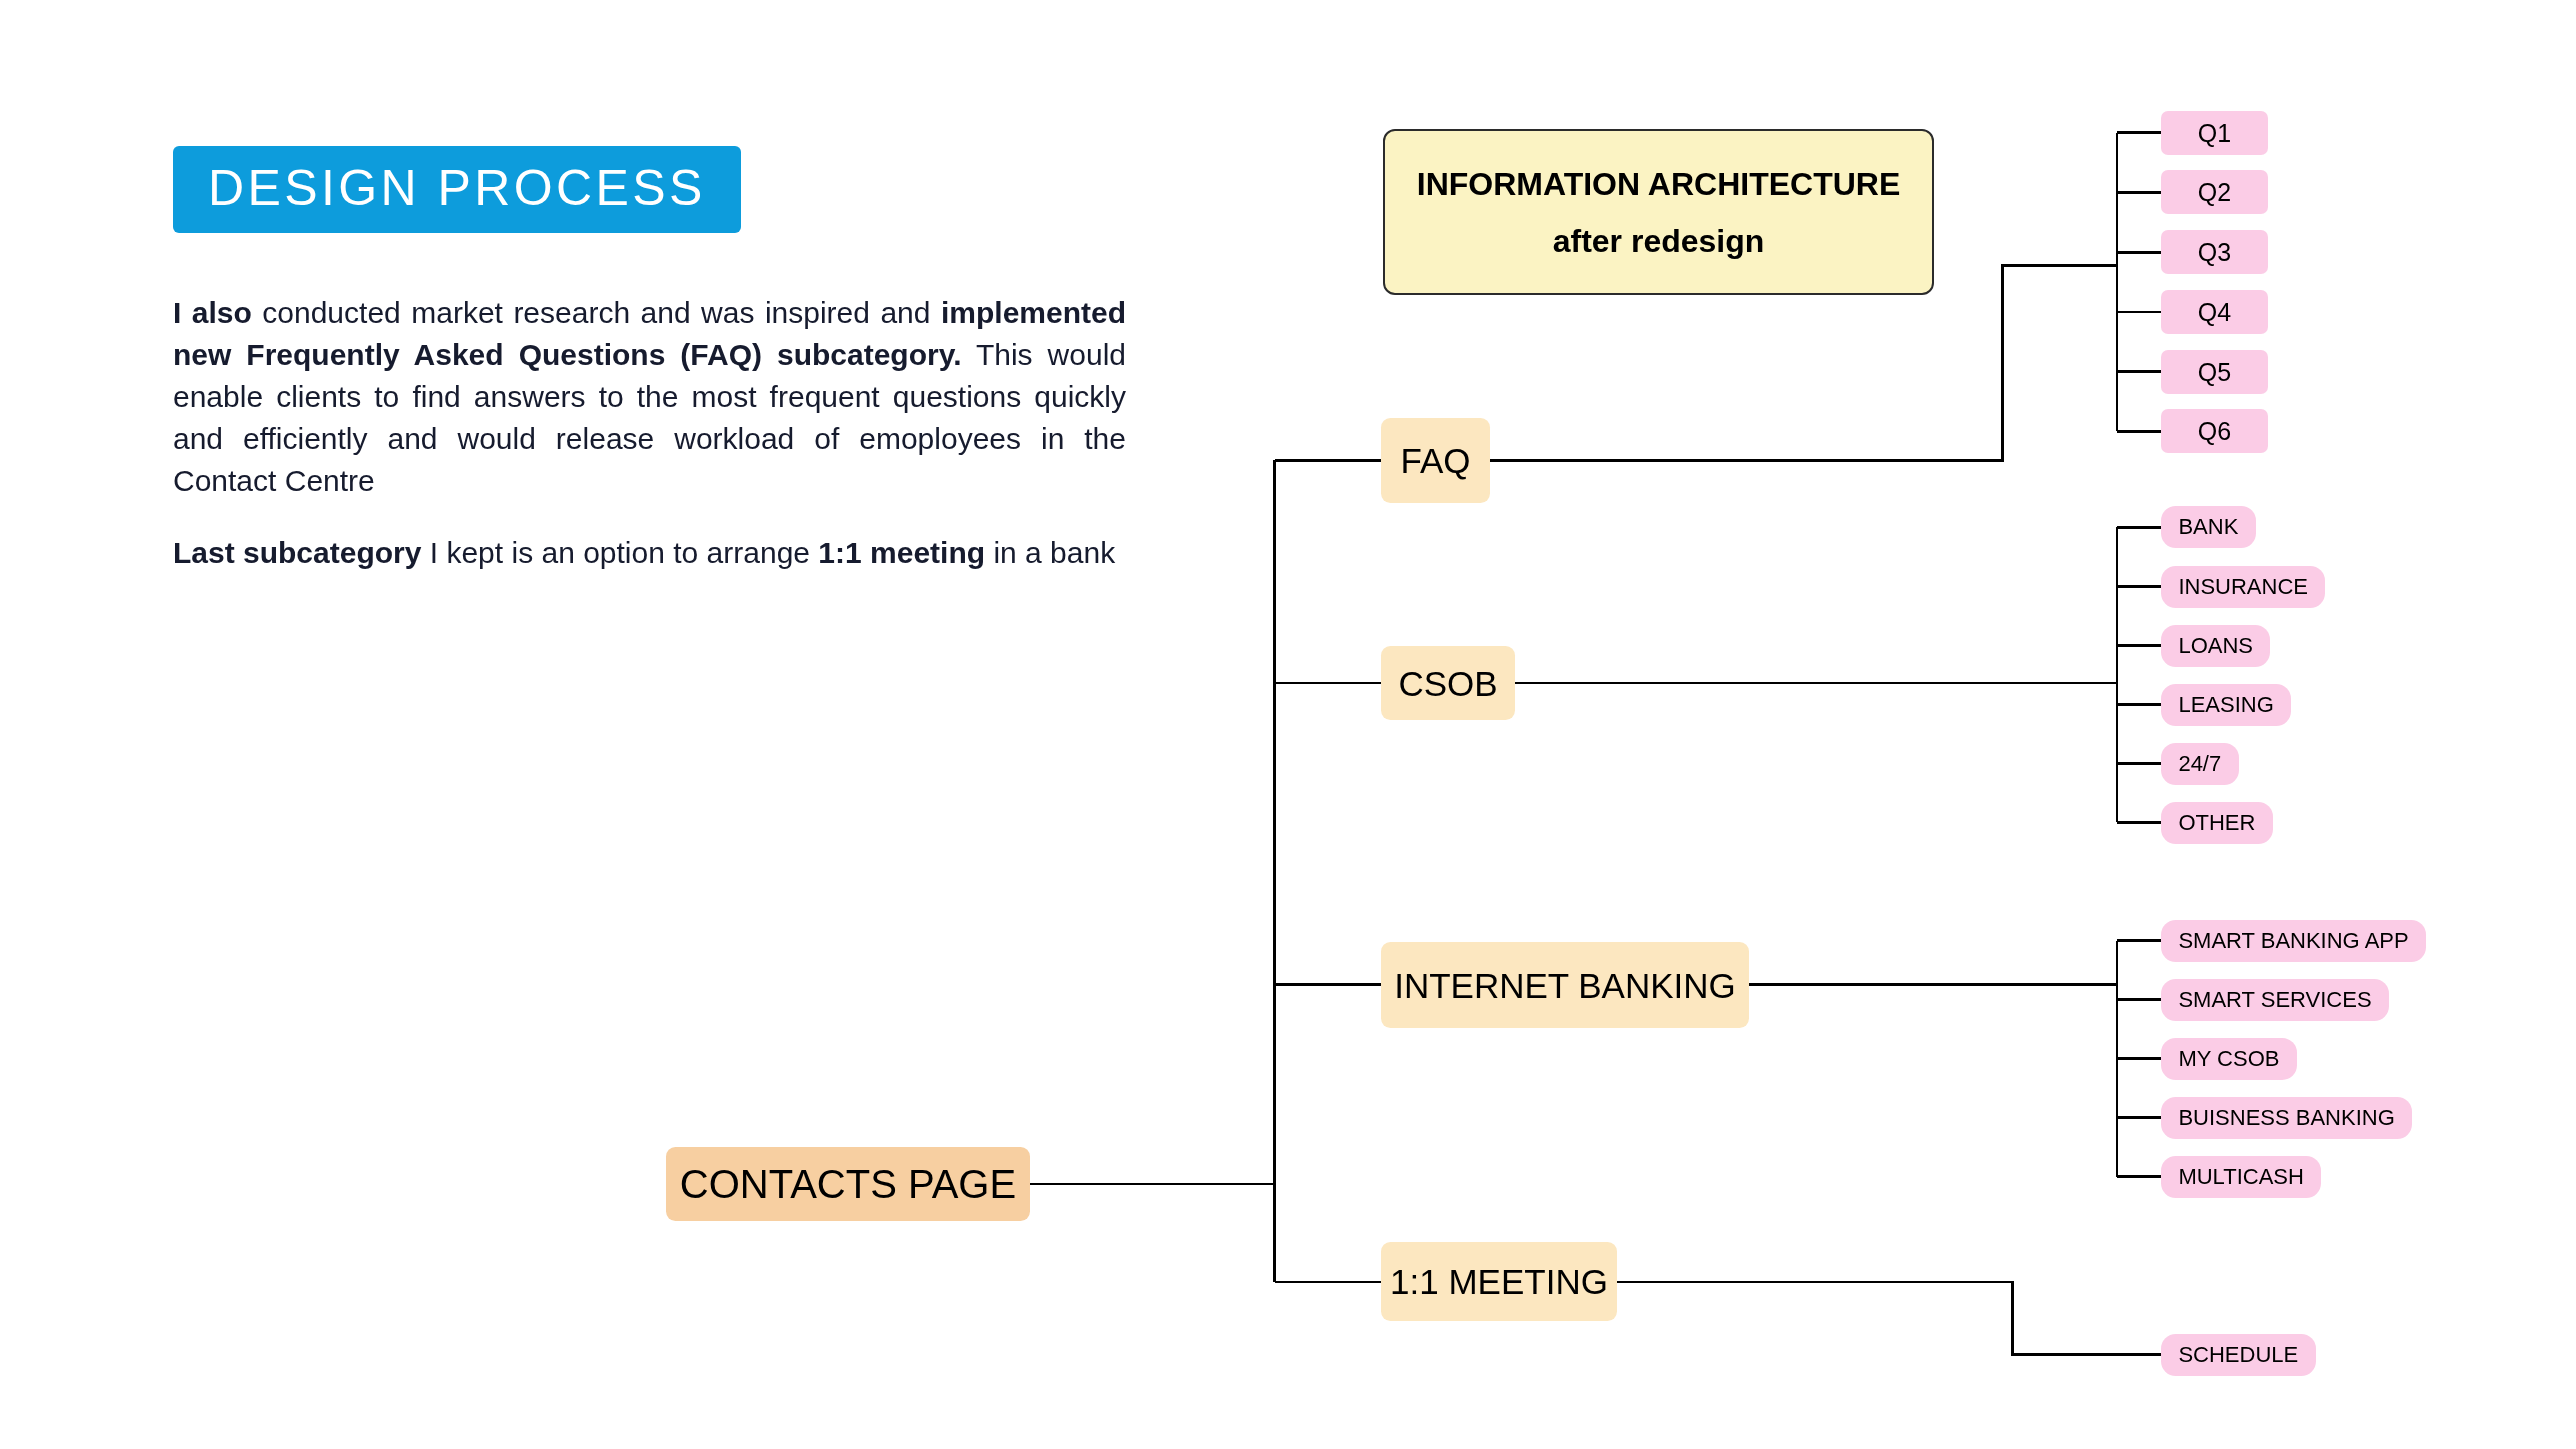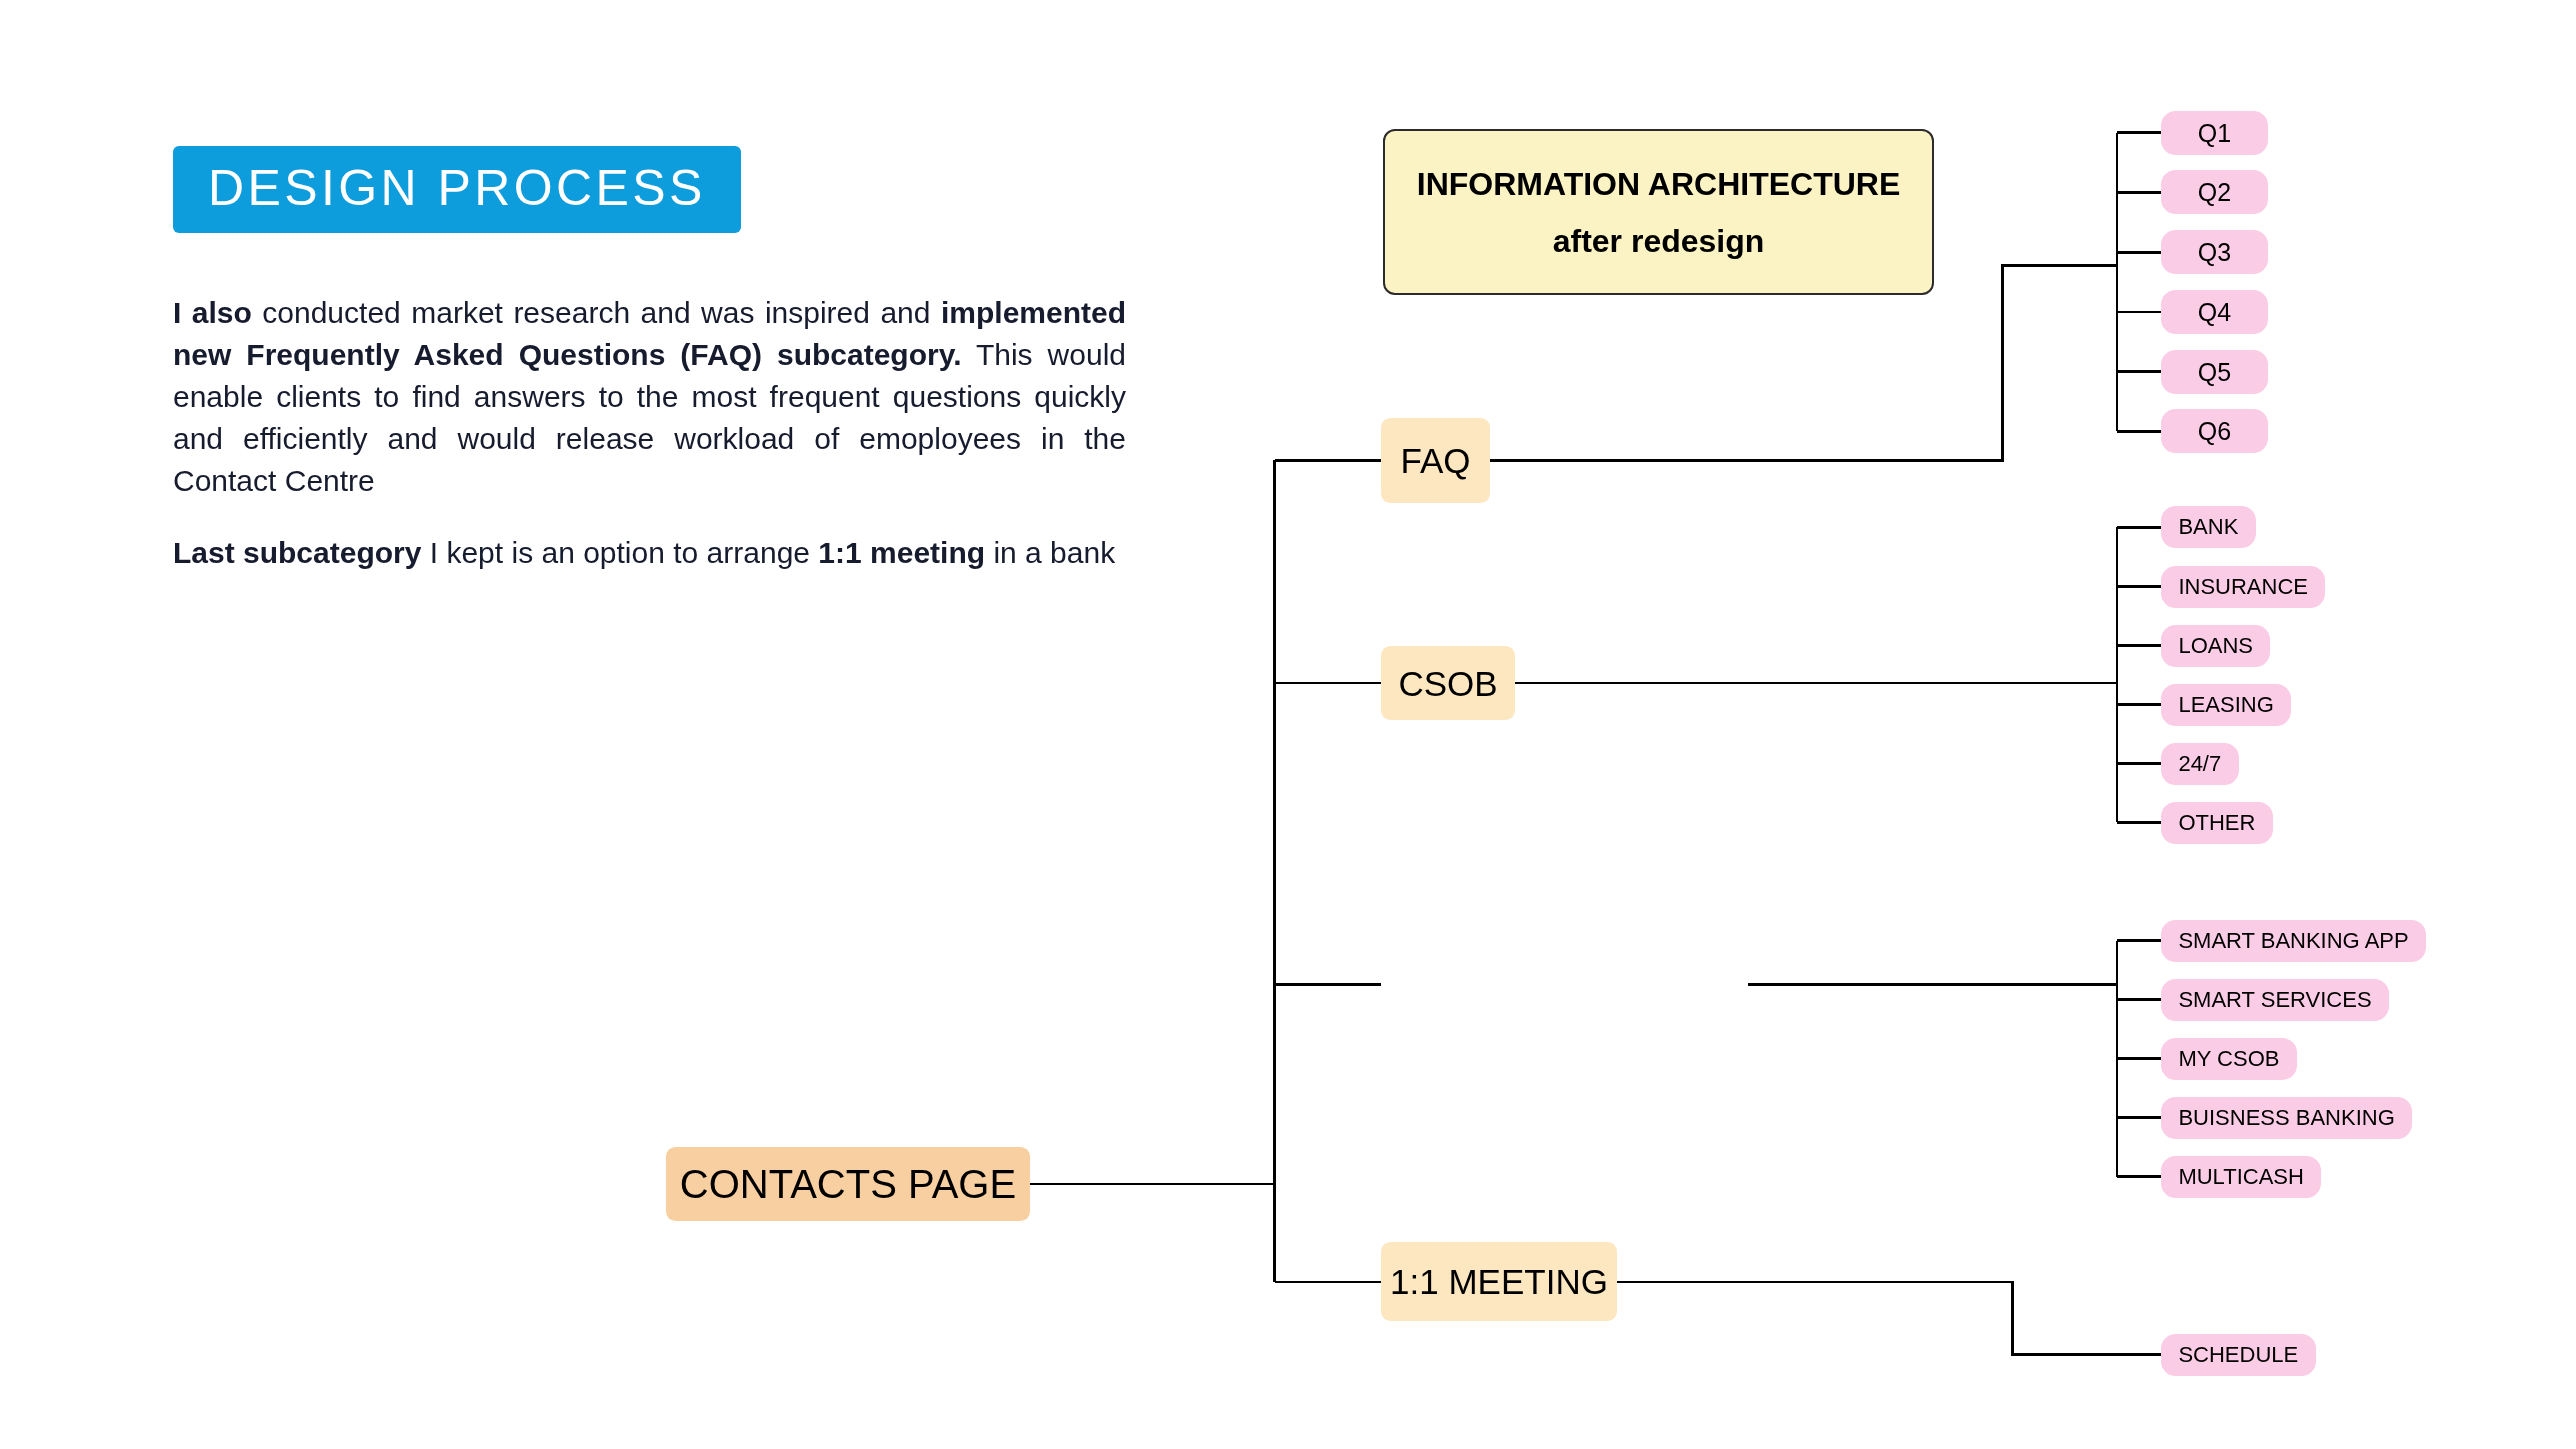--- a/index.html
+++ b/index.html
@@ -105,21 +105,21 @@
 
   
   .leaf {
     background: #FBCCE6;
     border-radius: 14.8px;
     font-size: 22px;
     height: 42px;
     padding: 0 17.4px;
     justify-content: flex-start;
   }
-  .leaf.q { font-size: 25px; justify-content: center; padding: 0; width: 107px; height: 44px; }
+  .leaf.q { font-size: 25px; justify-content: center; padding: 0; width: 107px; height: 44px; border-radius: 7px; }
 
   
   #leaf-q1 { left: 2161px; top: 111px; }
   #leaf-q2 { left: 2161px; top: 170px; }
   #leaf-q3 { left: 2161px; top: 230px; }
   #leaf-q4 { left: 2161px; top: 290px; }
   #leaf-q5 { left: 2161px; top: 350px; }
   #leaf-q6 { left: 2161px; top: 409px; }
 
   
@@ -200,20 +200,21 @@
 
   <div class="node" id="ia-title">
     <span>INFORMATION ARCHITECTURE</span>
     <span>after redesign</span>
   </div>
 
   <div class="node" id="node-root">CONTACTS PAGE</div>
 
   <div class="node mid" id="node-faq">FAQ</div>
   <div class="node mid" id="node-csob">CSOB</div>
+  <div class="node mid" id="node-ib">INTERNET BANKING</div>
   <div class="node mid" id="node-meet">1:1 MEETING</div>
 
   <div class="node leaf q" id="leaf-q1">Q1</div>
   <div class="node leaf q" id="leaf-q2">Q2</div>
   <div class="node leaf q" id="leaf-q3">Q3</div>
   <div class="node leaf q" id="leaf-q4">Q4</div>
   <div class="node leaf q" id="leaf-q5">Q5</div>
   <div class="node leaf q" id="leaf-q6">Q6</div>
 
   <div class="node leaf" id="leaf-bank">BANK</div>

